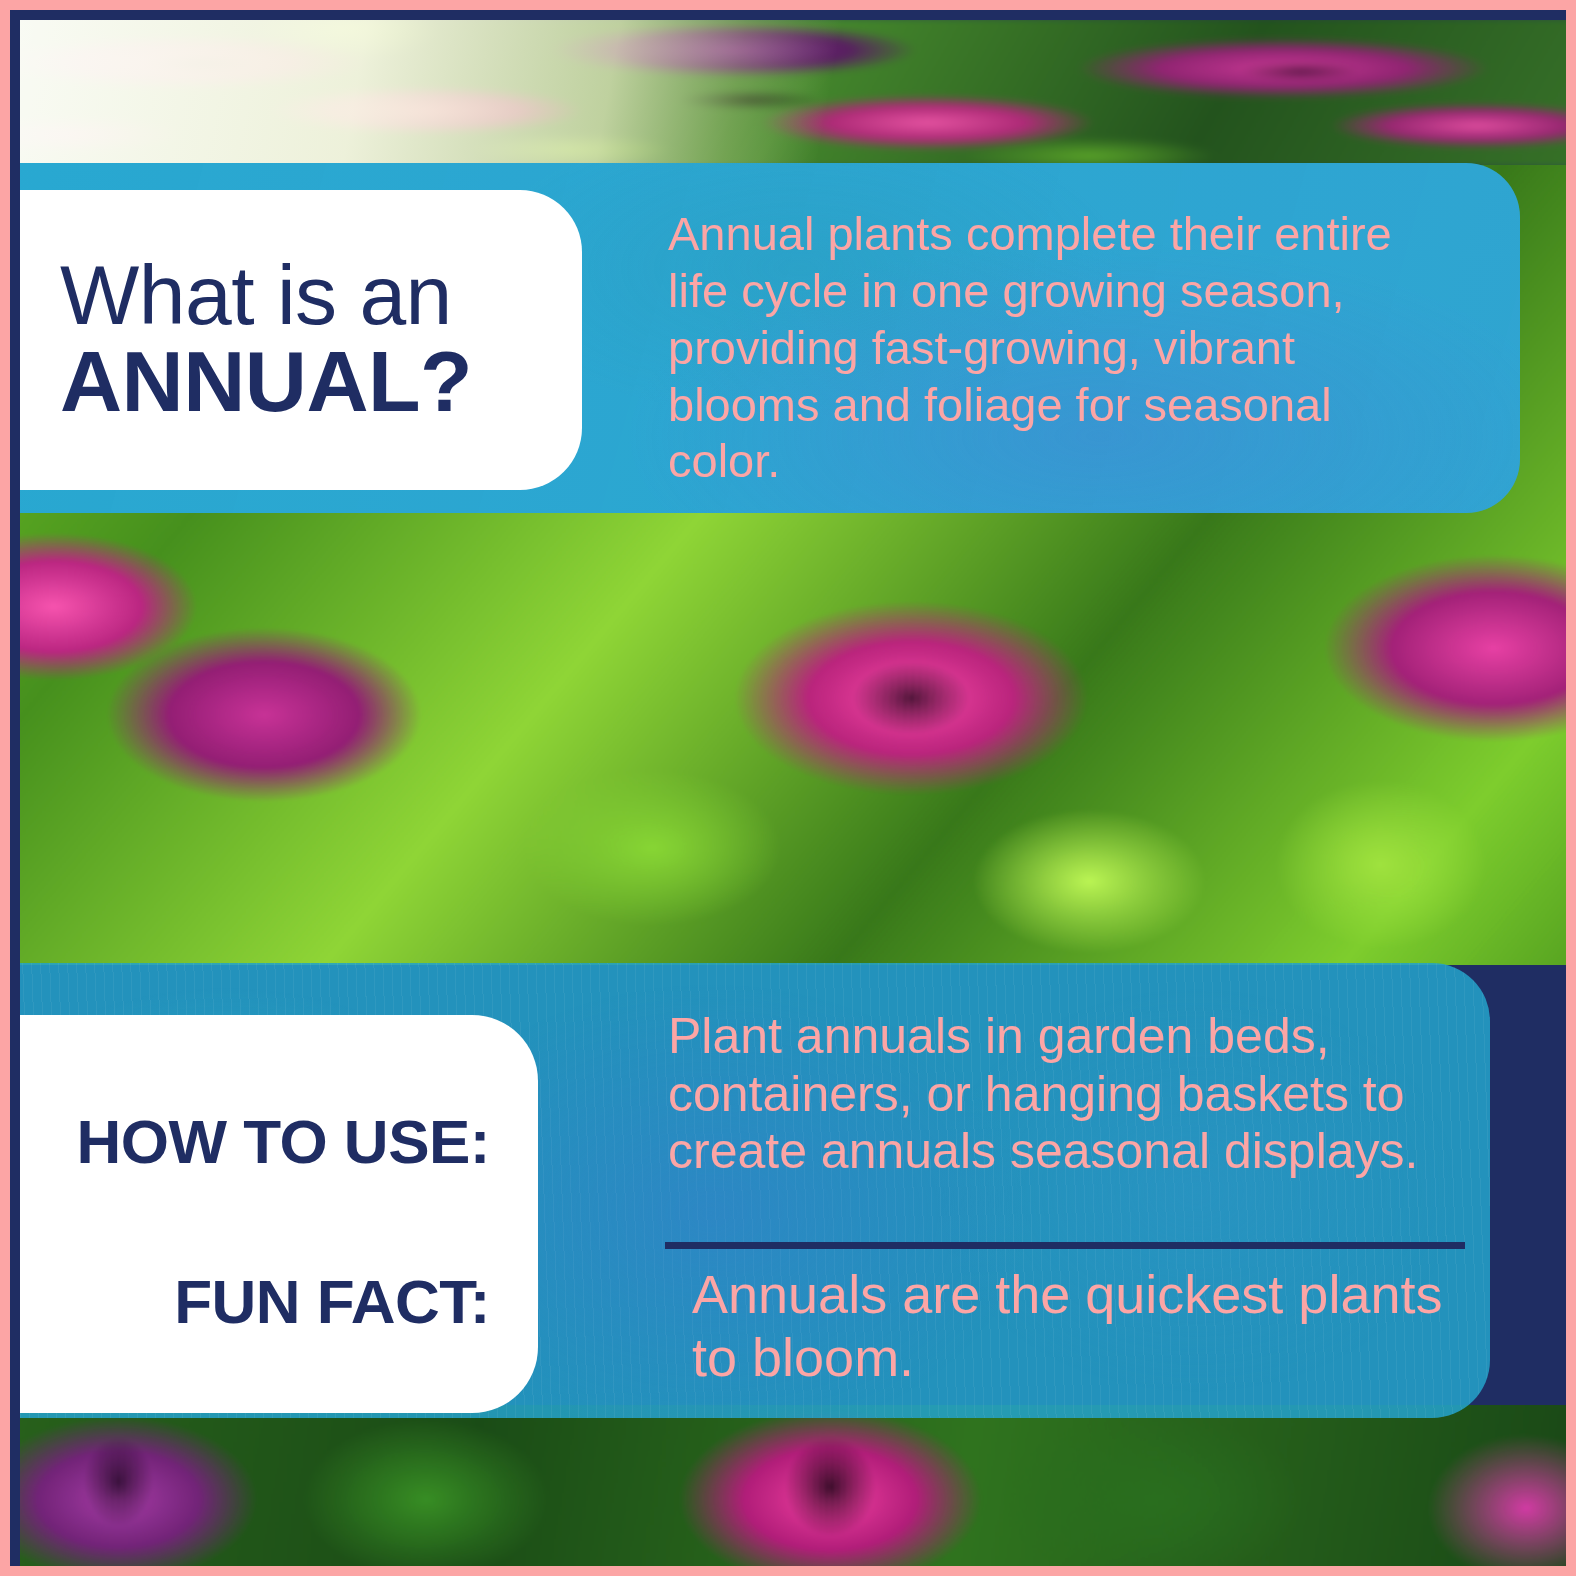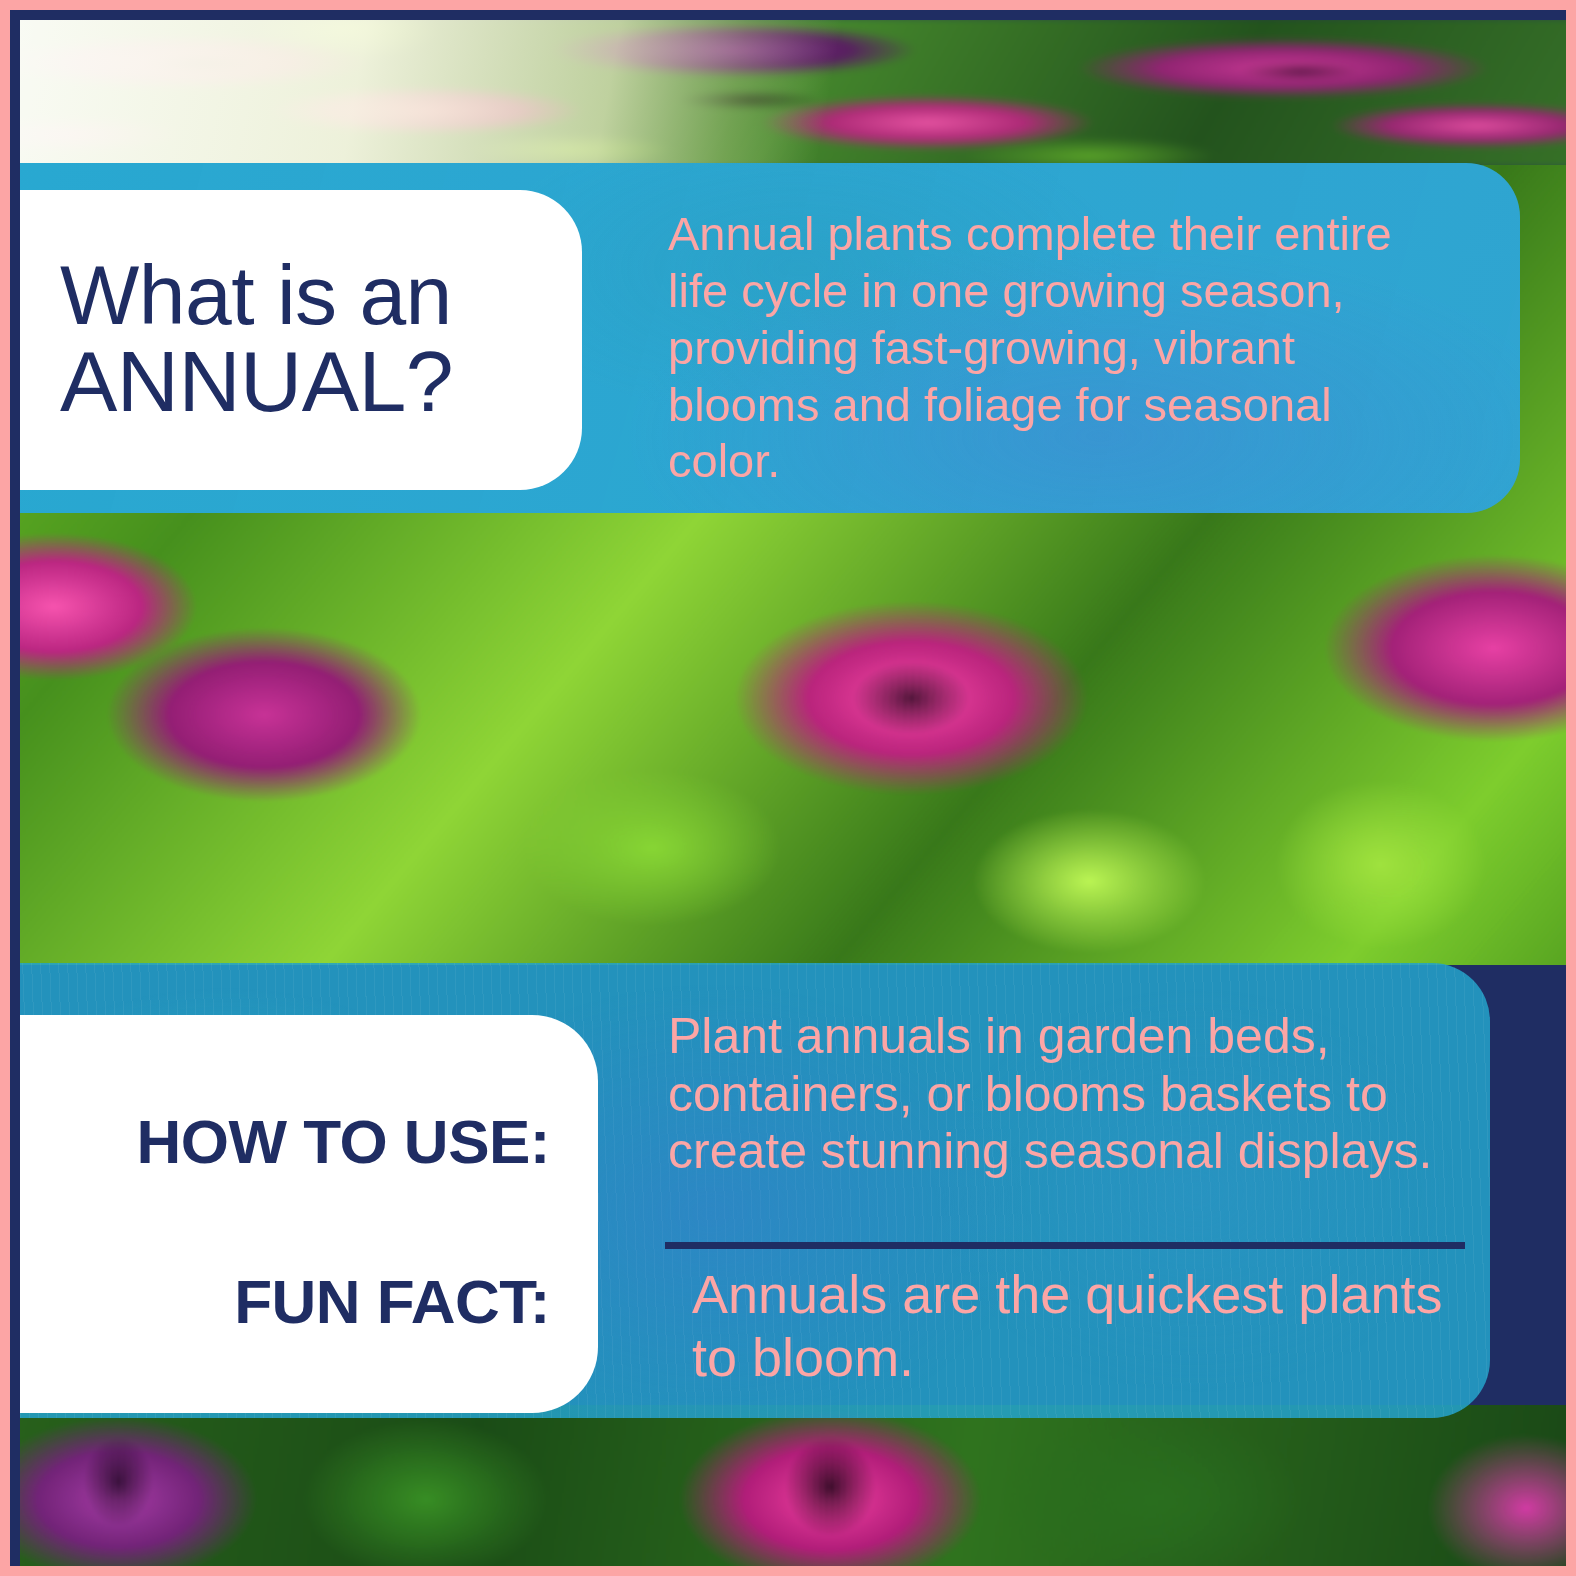--- a/index.html
+++ b/index.html
@@ -175,40 +175,40 @@
   }
   #card-title {
     top: 170px;
     width: 562px;
     height: 300px;
     border-radius: 0 62px 62px 0;
     padding: 0 42px 0 40px;
   }
   #card-labels {
     top: 995px;
-    width: 578px;
+    width: 518px;
     height: 398px;
     border-radius: 0 66px 66px 0;
     padding: 0 48px 0 40px;
     justify-content: space-around;
   }
 
   .title-line-1 {
     color: #1f2d63;
     font-size: 84px;
     line-height: 0.98;
     font-weight: 400;
     letter-spacing: -0.5px;
     white-space: nowrap;
   }
   .title-line-2 {
     color: #1f2d63;
     font-size: 86px;
     line-height: 1.05;
-    font-weight: 400;
+    font-weight: 700;
     letter-spacing: -0.5px;
     white-space: nowrap;
   }
 
   .section-label {
     color: #1f2d63;
     font-size: 62px;
     font-weight: 700;
     text-align: right;
     letter-spacing: -0.5px;
@@ -285,20 +285,20 @@
       <div class="title-line-2">ANNUAL?</div>
     </div>
 
     <div class="copy" id="copy-intro">Annual plants complete their entire life cycle in one growing season, providing fast-growing, vibrant blooms and foliage for seasonal color.</div>
 
     <div class="white-card" id="card-labels">
       <div class="section-label" id="label-how">HOW TO USE:</div>
       <div class="section-label" id="label-fun">FUN FACT:</div>
     </div>
 
-    <div class="copy" id="copy-use">Plant annuals in garden beds, containers, or blooms baskets to create stunning seasonal displays.</div>
+    <div class="copy" id="copy-use">Plant annuals in garden beds, containers, or hanging baskets to create annuals seasonal displays.</div>
 
     <div id="copy-divider"></div>
 
     <div class="copy" id="copy-fact">Annuals are the quickest plants to bloom.</div>
 
   </div>
 </div>
 
 </body></html>

